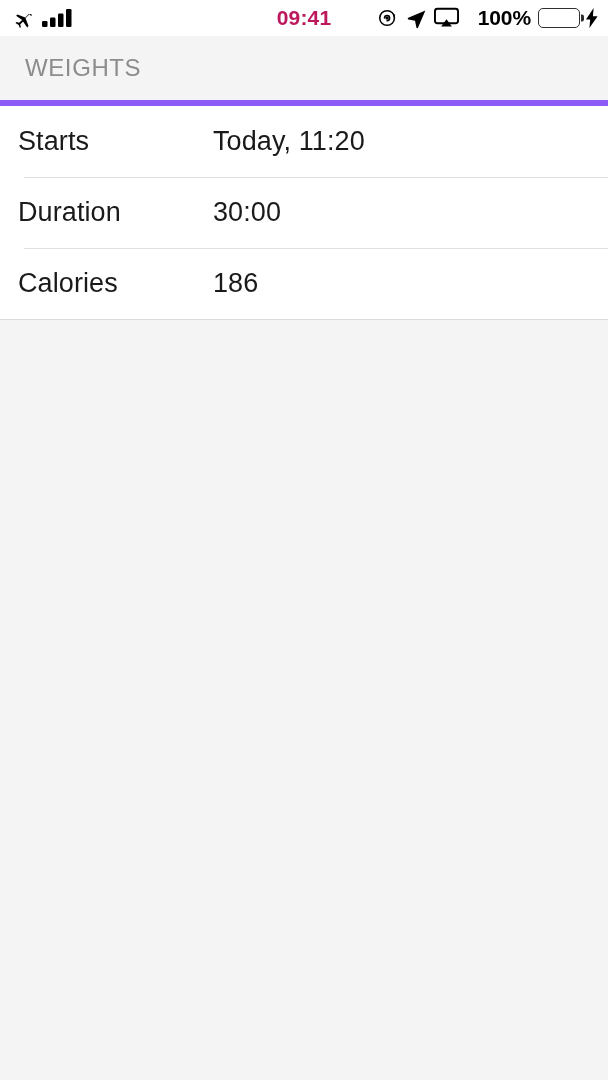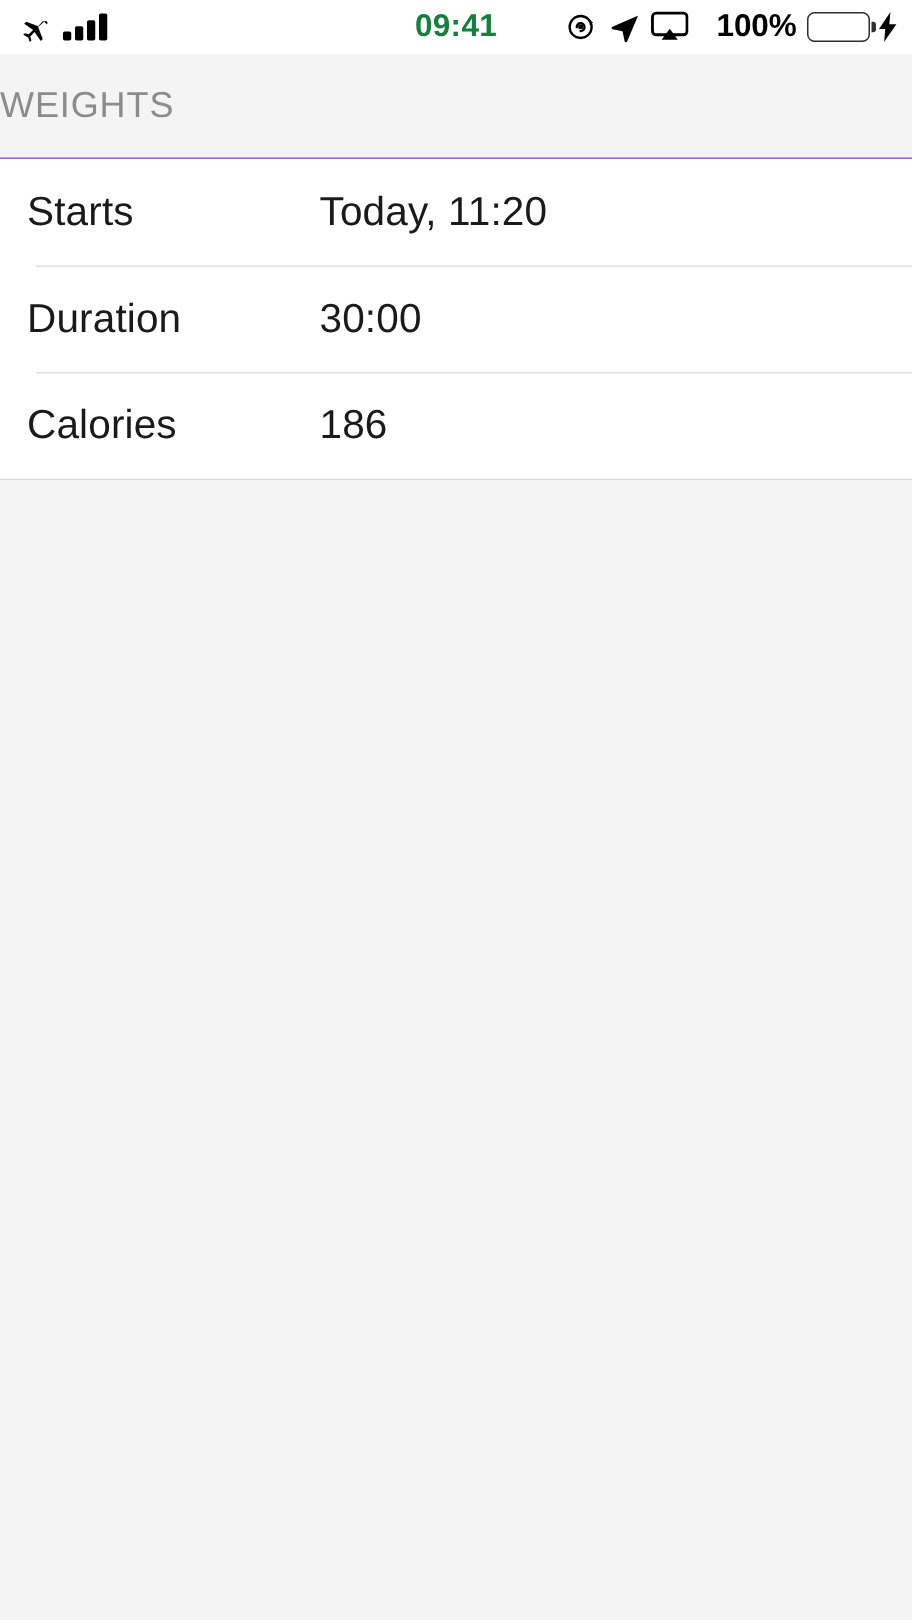--- a/index.html
+++ b/index.html
@@ -21,21 +21,21 @@
     padding:0 12px 0 10px;
   }
   .status-left{ display:flex; align-items:center; gap:8px; }
   .status-right{
     position:absolute; right:10px; top:0; height:36px;
     display:flex; align-items:center; gap:7px;
   }
   .status-time{
     position:absolute; left:0; right:0; top:0; height:36px;
     display:flex; align-items:center; justify-content:center;
-    font-size:21px; font-weight:bold; color:#15803d; letter-spacing:.2px;
+    font-size:21px; font-weight:bold; color:#be185d; letter-spacing:.2px;
   }
   .icon-svg{ display:block; }
   .battery-pct{ font-size:21px; font-weight:bold; color:#000; letter-spacing:-.1px;margin-left:12px; }
   .battery-shell{
     position:relative; width:42px; height:20px;
     border:1.6px solid #2f2f2f; border-radius:5px;
     padding:1.6px; background:#fff;
   }
   .battery-fill{ width:100%; height:100%; background:#2fd157; border-radius:3px; }
   .battery-nub{
@@ -69,21 +69,22 @@
     margin-left:auto; margin-right:20px;
     font-size:27px; font-weight:bold; color:#17b3ae;
     cursor:pointer; letter-spacing:.1px;
   }
 
   
   .section-header{
     height:70px;
     background:#f4f4f4;
     display:flex; align-items:center;
-    border-bottom:1px solid #8b5cf6;
+    padding-left:25px;
+    border-bottom:6px solid #8b5cf6;
   }
   .section-header-label{
     font-size:24px; color:#8c8c8c; letter-spacing:.6px;
   }
 
   
   .table{ background:#ffffff; }
   .row{
     position:relative;
     height:71px;

